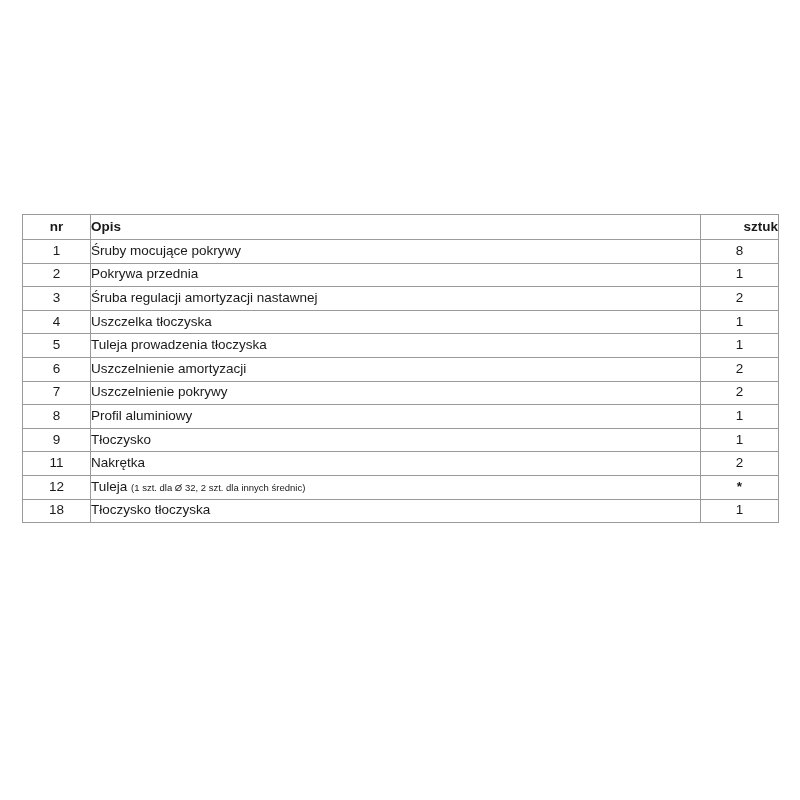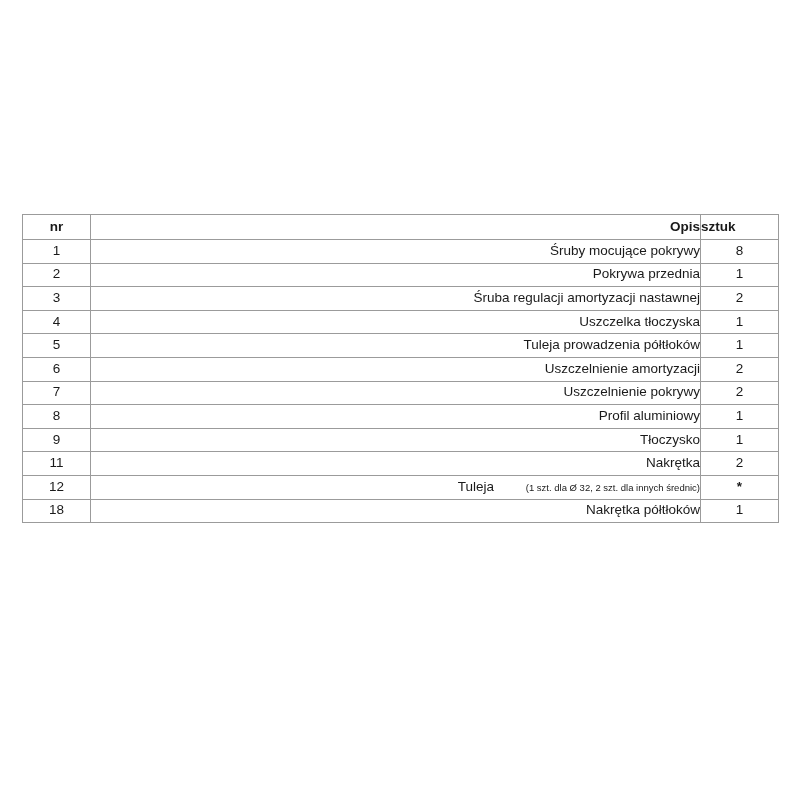--- a/index.html
+++ b/index.html
@@ -46,35 +46,34 @@
   table.parts thead th {
     font-weight: bold;
     font-size: 13.5px;
     height: 24px;
   }
   .cell-nr {
     text-align: center;
     padding: 0 2px;
   }
   .cell-desc {
-    text-align: right;
+    text-align: left;
     padding-left: 14px;
   }
   .cell-qty {
     text-align: center;
     padding: 0 2px;
   }
   thead .cell-desc { padding-left: 14px; }
   thead .cell-nr { text-align: center; }
-  thead .cell-qty { text-align: left; }
+  thead .cell-qty { text-align: right; }
 
   .desc-note {
     font-size: 9.5px;
     color: #1a1a1a;
-    margin-left: 28px;
   }
   .qty-star {
     font-weight: bold;
     font-size: 15px;
     line-height: 1;
   }
 </style>
 </head>
 <body>
 
@@ -109,21 +108,21 @@
             <td class="cell-desc"><span>Śruba regulacji amortyzacji nastawnej</span></td>
             <td class="cell-qty">2</td>
           </tr>
           <tr>
             <td class="cell-nr">4</td>
             <td class="cell-desc"><span>Uszczelka tłoczyska</span></td>
             <td class="cell-qty">1</td>
           </tr>
           <tr>
             <td class="cell-nr">5</td>
-            <td class="cell-desc"><span>Tuleja prowadzenia półtłoków</span></td>
+            <td class="cell-desc"><span>Tuleja prowadzenia tłoczyska</span></td>
             <td class="cell-qty">1</td>
           </tr>
           <tr>
             <td class="cell-nr">6</td>
             <td class="cell-desc"><span>Uszczelnienie amortyzacji</span></td>
             <td class="cell-qty">2</td>
           </tr>
           <tr>
             <td class="cell-nr">7</td>
             <td class="cell-desc"><span>Uszczelnienie pokrywy</span></td>
@@ -144,19 +143,19 @@
             <td class="cell-desc"><span>Nakrętka</span></td>
             <td class="cell-qty">2</td>
           </tr>
           <tr>
             <td class="cell-nr">12</td>
             <td class="cell-desc"><span>Tuleja</span> <span class="desc-note">(1 szt. dla  Ø 32, 2 szt. dla innych średnic)</span></td>
             <td class="cell-qty qty-star">*</td>
           </tr>
           <tr>
             <td class="cell-nr">18</td>
-            <td class="cell-desc"><span>Nakrętka półtłoków</span></td>
+            <td class="cell-desc"><span>Tłoczysko tłoczyska</span></td>
             <td class="cell-qty">1</td>
           </tr>
         </tbody>
     </table>
   </div>
 </div>
 
 </body></html>

